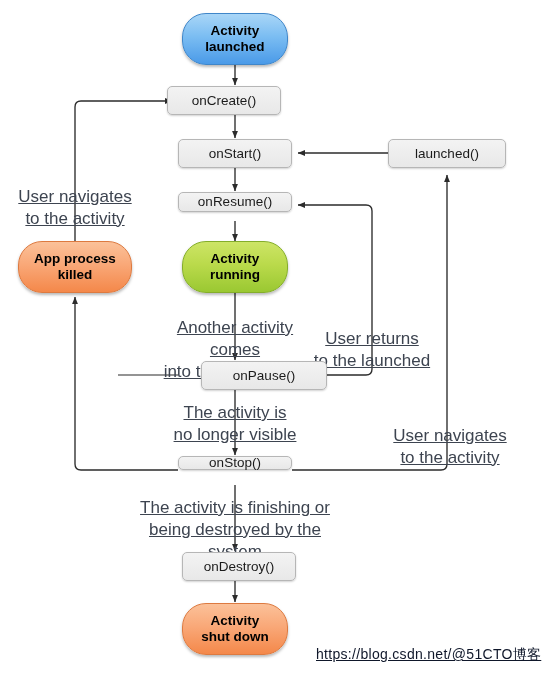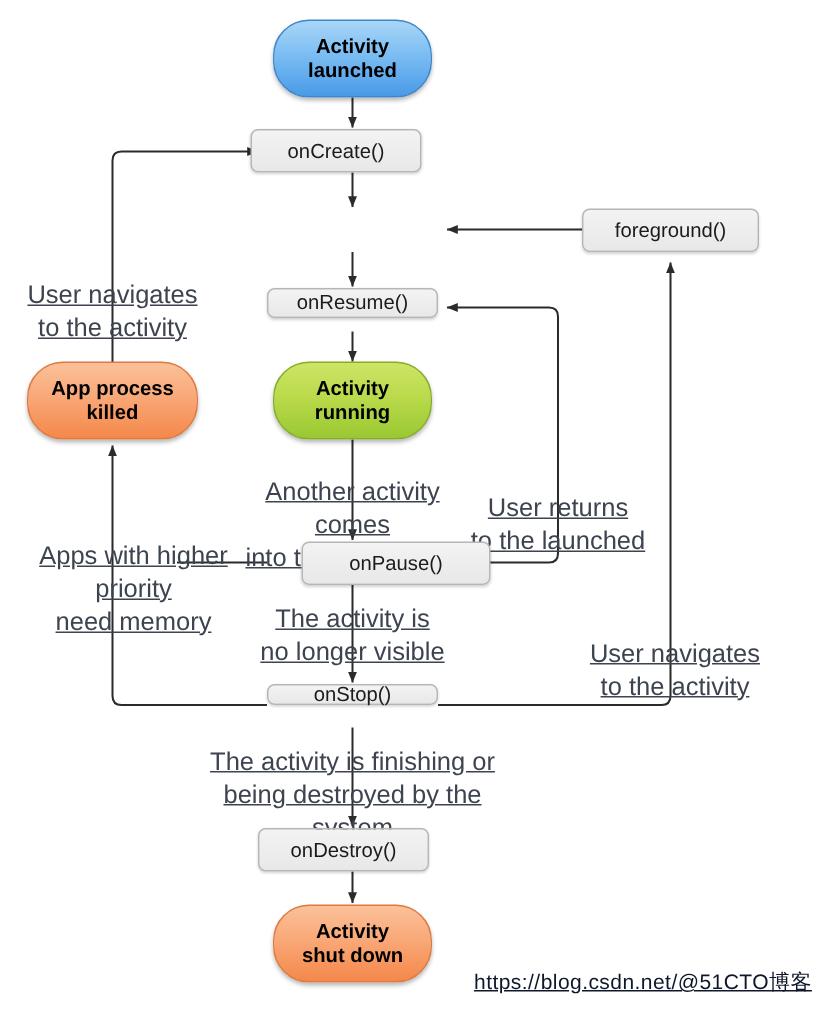--- a/index.html
+++ b/index.html
@@ -128,23 +128,26 @@
 
   <div class="node node-terminal node-blue" style="left:182px; top:13px; width:106px; height:52px;">
     <span style="white-space:pre-line;">Activity
 launched</span>
   </div>
 
   <div class="node node-method" style="left:167px; top:86px; width:114px; height:29px;">
     <span>onCreate()</span>
   </div>
 
+  <div class="node node-method" style="left:178px; top:139px; width:114px; height:29px;">
+    <span>onStart()</span>
+  </div>
 
   <div class="node node-method" style="left:388px; top:139px; width:118px; height:29px;">
-    <span>foreground()</span>
+    <span>launched()</span>
   </div>
 
   <div class="node node-method" style="left:178px; top:192px; width:114px; height:20px;">
     <span>onResume()</span>
   </div>
 
   <div class="node node-terminal node-green" style="left:182px; top:241px; width:106px; height:52px;">
     <span style="white-space:pre-line;">Activity
 running</span>
   </div>
@@ -155,40 +158,38 @@
   </div>
 
   <div class="node node-method" style="left:178px; top:361px; width:126px; height:29px;margin-left:23px;">
     <span>onPause()</span>
   </div>
 
   <div class="node node-method" style="left:178px; top:456px; width:114px; height:14px;">
     <span>onStop()</span>
   </div>
 
-  <div class="node node-method" style="left:172px; top:552px; width:114px; height:29px;">
+  <div class="node node-method" style="left:182px; top:552px; width:114px; height:29px;">
     <span>onDestroy()</span>
   </div>
 
   <div class="node node-terminal node-orange" style="left:182px; top:603px; width:106px; height:52px;">
     <span style="white-space:pre-line;">Activity
 shut down</span>
   </div>
 
   <div class="edge-label" style="left:8px; top:186px; width:134px;">User navigates
 to the activity</div>
 
   <div class="edge-label" style="left:155px; top:305px; width:160px;margin-top:12px;">Another activity comes
 into the foreground</div>
 
   <div class="edge-label" style="left:313px; top:328px; width:118px;">User returns
 to the launched</div>
 
-  <div class="edge-label" style="left:6px; top:360px; width:166px;">Apps with higher priority
-need memory</div>
 
   <div class="edge-label" style="left:165px; top:402px; width:140px;">The activity is
 no longer visible</div>
 
   <div class="edge-label" style="left:390px; top:425px; width:120px;">User navigates
 to the activity</div>
 
   <div class="edge-label" style="left:130px; top:497px; width:210px;">The activity is finishing or
 being destroyed by the system</div>
 

